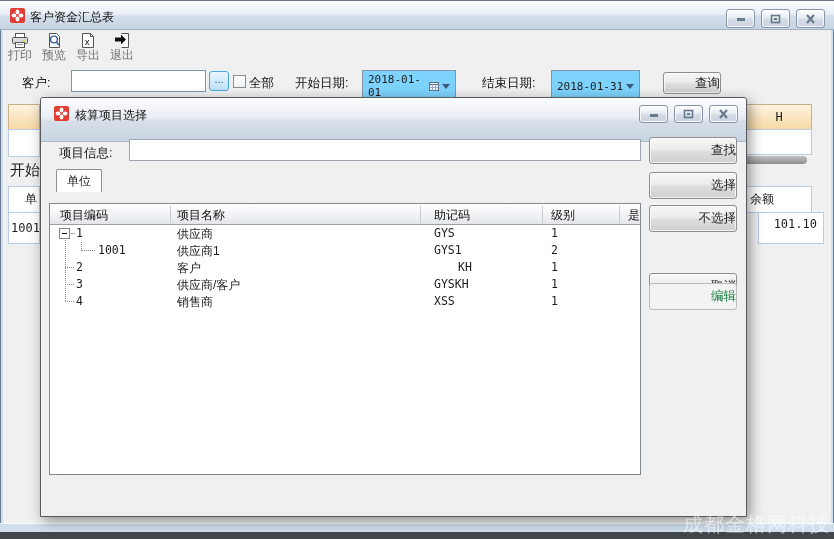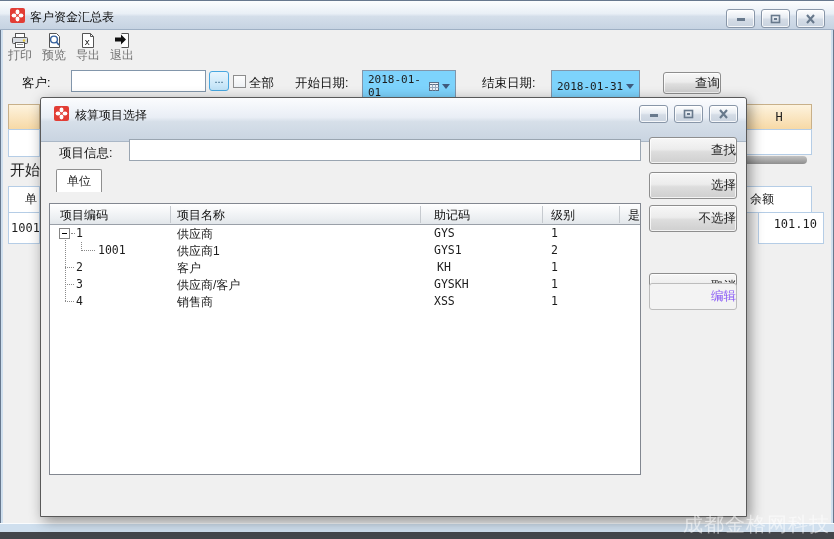--- a/index.html
+++ b/index.html
@@ -35,21 +35,21 @@
     text-align:center; color:#1c4f72; }
   .checkbox { position:absolute; left:233px; top:75px; width:13px; height:13px; border:1px solid #8d8d8d;
     background:linear-gradient(to bottom,#fdfdfd,#eef1f4); }
   .datecombo { position:absolute; background:#7dd3fc; border:1px solid #8296ab; height:32px; display:flex; align-items:center; }
   .datecombo .dval { flex:1; padding-left:5px; font-size:11px; font-family:"DejaVu Sans Mono",monospace; }
   .dd-arrow { width:0; height:0; border-left:4px solid transparent; border-right:4px solid transparent;
     border-top:5px solid #3f5a7d; margin:0 5px 0 2px; }
   .btn { border:1px solid #8e8e8e; border-radius:3px; text-align:right; color:#222;
     background:linear-gradient(to bottom,#f7f7f7 0%,#ececec 45%,#dddddd 55%,#cfcfcf 100%);
     box-shadow:inset 0 0 0 1px rgba(255,255,255,.75); font-size:12.5px; }
-  .btn-disabled { border-color:#bcbcbc; color:#8b5cf6; background:#f3f3f3; box-shadow:none; }
+  .btn-disabled { border-color:#bcbcbc; color:#15803d; background:#f3f3f3; box-shadow:none; }
 
   
   .rep-cell { position:absolute; border:1px solid #b5cde6; background:#fff; font-size:12px;
     overflow:hidden; white-space:nowrap; }
   .rep-tan { background:linear-gradient(to bottom,#fdf3de,#f7d9a6); border:1px solid #c8b089;
     text-align:center; font-family:"DejaVu Sans Mono",monospace; font-size:12px; line-height:24px; }
   .rep-num { font-family:"DejaVu Sans Mono",monospace; }
   .gray-bar { position:absolute; left:740px; top:156px; width:67px; height:8px; border-radius:4px;
     background:linear-gradient(to bottom,#c2c2c2,#8f8f8f); }
 
@@ -280,21 +280,21 @@
       </div>
       <div class="tt-row" style="top:38px;">
         <span class="c mono" style="left:48px;">1001</span>
         <span class="c" style="left:127px;">供应商1</span>
         <span class="c mono" style="left:384px;">GYS1</span>
         <span class="c mono" style="left:501px;">2</span>
       </div>
       <div class="tt-row" style="top:55px;">
         <span class="c mono" style="left:26px;">2</span>
         <span class="c" style="left:127px;">客户</span>
-        <span class="c mono" style="left:387px;">KH</span>
+        <span class="c mono" style="left:408px;">KH</span>
         <span class="c mono" style="left:501px;">1</span>
       </div>
       <div class="tt-row" style="top:72px;">
         <span class="c mono" style="left:26px;">3</span>
         <span class="c" style="left:127px;">供应商/客户</span>
         <span class="c mono" style="left:384px;">GYSKH</span>
         <span class="c mono" style="left:501px;">1</span>
       </div>
       <div class="tt-row" style="top:89px;">
         <span class="c mono" style="left:26px;">4</span>

